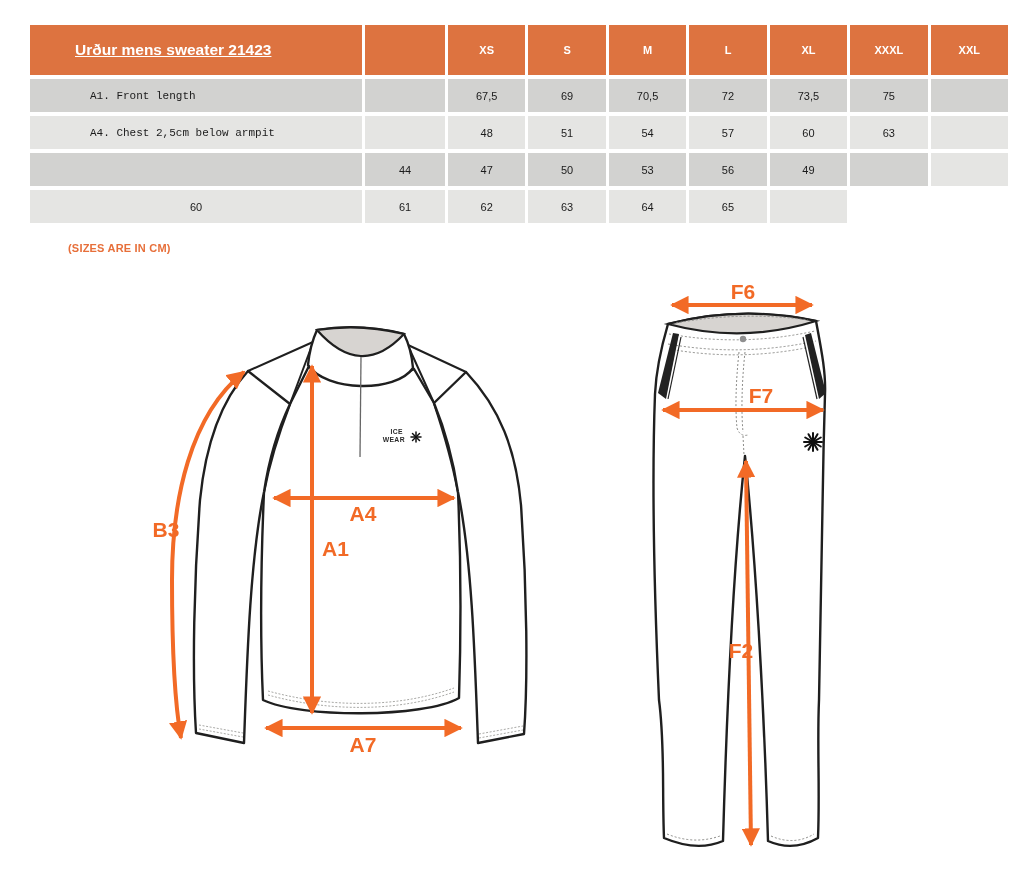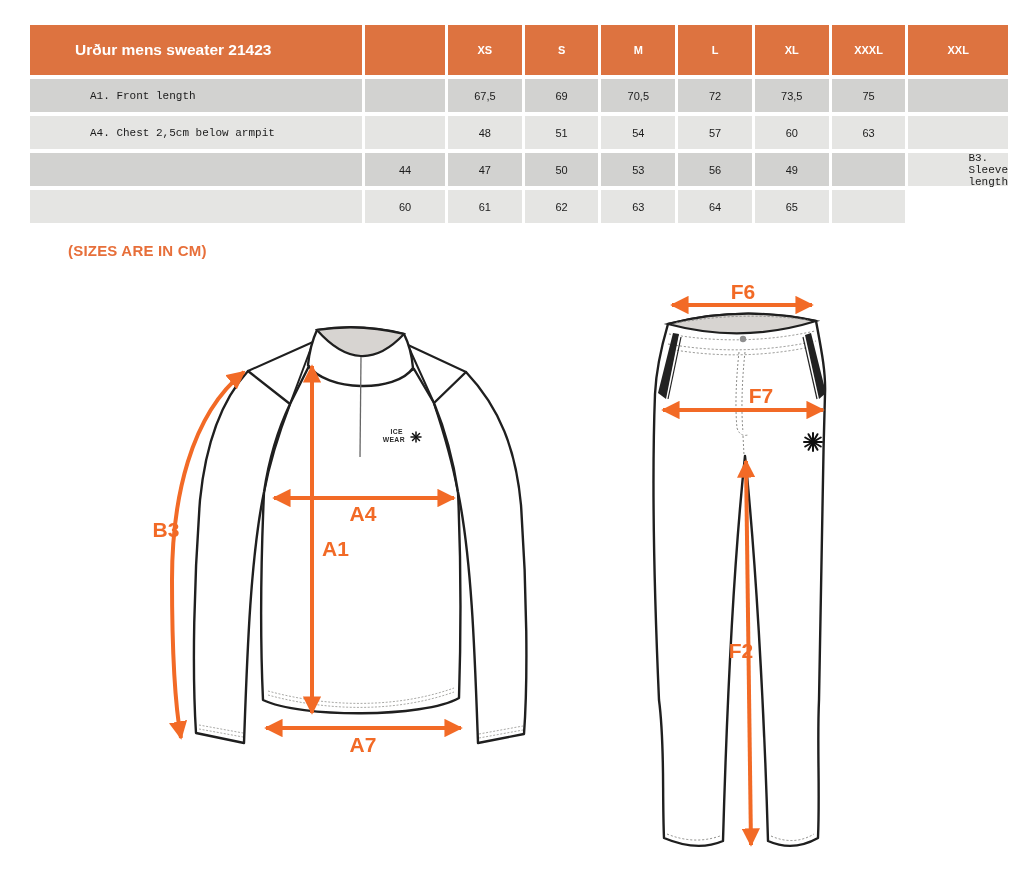--- a/index.html
+++ b/index.html
@@ -9,28 +9,28 @@
   
   .size-table{
     position:absolute;left:30px;top:25px;width:978px;
     display:grid;
     grid-template-columns:332px 80px repeat(7,1fr);
     grid-template-rows:50px repeat(4,33px);
     column-gap:3px;row-gap:4px;
   }
   .cell{display:flex;align-items:center;justify-content:center;font-size:11px;color:#1b1b1b;}
   .cell.h{background:#DD7340;color:#fff;font-weight:bold;}
-  .cell.title{justify-content:flex-start;padding-left:45px;font-size:15.5px;}
+  .cell.title{justify-content:flex-start;padding-left:45px;font-size:15.5px;text-decoration:underline;}
   .cell.lab{justify-content:flex-start;padding-left:60px;font-family:Liberation Mono, monospace;}
   .rd{background:#D2D2D0;}
   .rl{background:#E5E5E3;}
 
   .note{
     position:absolute;left:68px;top:242px;
-    color:#E76F3A;font-size:15px;font-weight:600;letter-spacing:.2px;
+    color:#E76F3A;font-size:11px;font-weight:600;letter-spacing:.2px;
   }
 
   svg{position:absolute;overflow:visible;}
   .sweater-svg{left:140px;top:295px;}
   .pants-svg{left:615px;top:283px;}
 
   .outline{fill:#ffffff;stroke:#1f1f1f;stroke-width:2.4;stroke-linejoin:round;}
   .seam{fill:none;stroke:#1f1f1f;stroke-width:2;stroke-linejoin:round;stroke-linecap:round;}
   .stitch{fill:none;stroke:#a9a9a6;stroke-width:1;stroke-dasharray:2 1.6;}
   .stitch2{fill:none;stroke:#8c8c89;stroke-width:1;stroke-dasharray:2 2;}
@@ -79,21 +79,20 @@
 
     <div class="cell rd"></div>
     <div class="cell rd">44</div>
     <div class="cell rd">47</div>
     <div class="cell rd">50</div>
     <div class="cell rd">53</div>
     <div class="cell rd">56</div>
     <div class="cell rd">49</div>
     <div class="cell rd"></div>
 
-    <div class="cell lab rl">B3. Sleeve length</div>
     <div class="cell rl"></div>
     <div class="cell rl">60</div>
     <div class="cell rl">61</div>
     <div class="cell rl">62</div>
     <div class="cell rl">63</div>
     <div class="cell rl">64</div>
     <div class="cell rl">65</div>
     <div class="cell rl"></div>
   </div>
 

